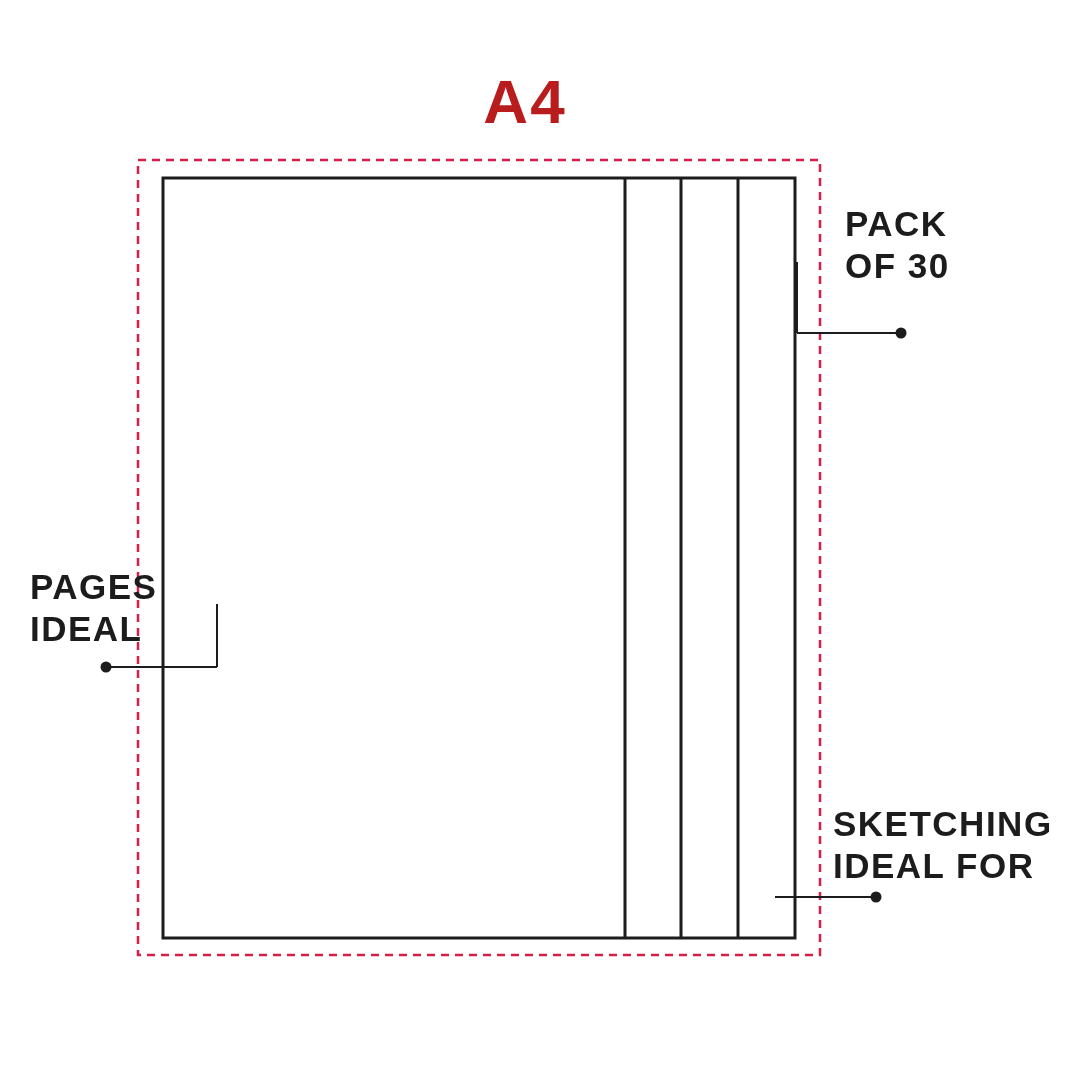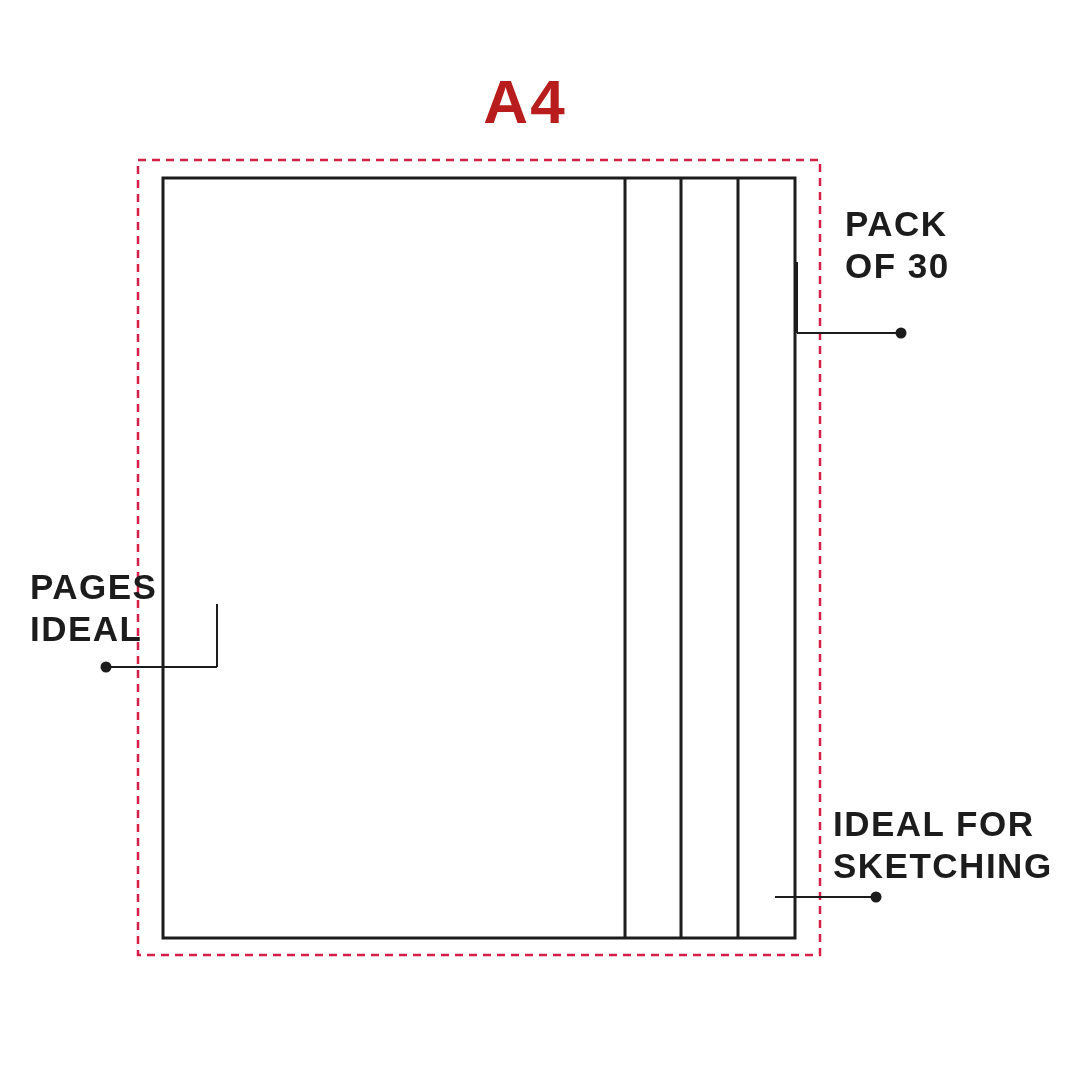--- a/index.html
+++ b/index.html
@@ -85,17 +85,17 @@
     <div>PACK</div>
     <div>OF 30</div>
   </div>
 
   <div class="label label-plain">
     <div>PAGES</div>
     <div>IDEAL</div>
   </div>
 
   <div class="label label-ideal">
+    <div>SKETCHING</div>
     <div>IDEAL FOR</div>
-    <div>SKETCHING</div>
   </div>
 
 </div>
 
 </body></html>

